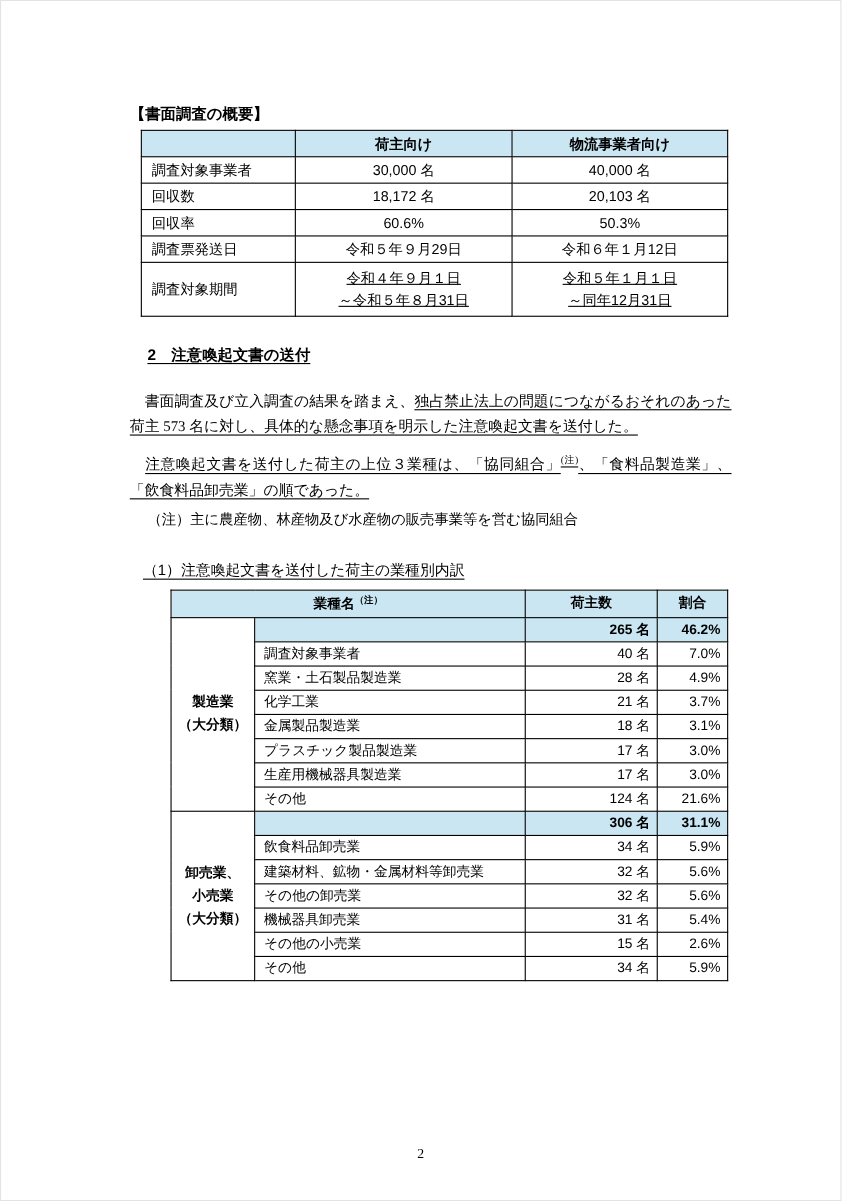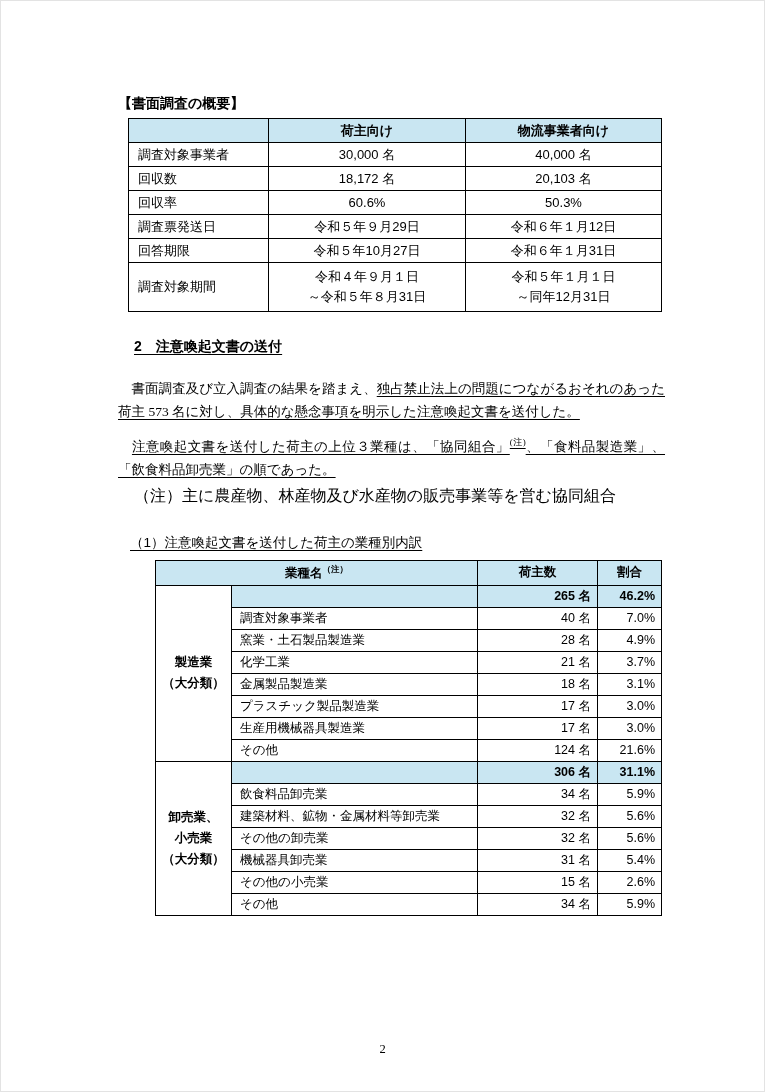--- a/index.html
+++ b/index.html
@@ -39,21 +39,21 @@
     margin: 8px 0 0 0;
     font-size: 13.5px;
     line-height: 23px;
     text-align: justify;
   }
   .body-p:first-of-type { margin-top: 21px; }
   .u { text-decoration: underline; text-underline-offset: 3px; }
   sup.note-sup { font-size: 9px; }
   .note-line {
     margin: 6px 0 0 16px;
-    font-size: 16px;
+    font-size: 13px;
     line-height: 17px;
   }
 
   
   table { border-collapse: collapse; table-layout: fixed; }
   td, th { border: 1px solid var(--border-color, #000); overflow: hidden; }
   .pre { white-space: pre-line; }
 
   
   .t1 {
@@ -64,21 +64,21 @@
   .t1 col.c1a { width: 140px; }
   .t1 col.c1b { width: 197px; }
   .t1 col.c1c { width: 196px; }
   .t1 th {
     background: var(--header-bg, #c9e6f2);
     font-weight: bold; text-align: center;
     height: 19px; padding: 2px 16px;
   }
   .t1 td { height: 19px; padding: 2px 6px; text-align: center; }
   .t1 td.lbl { text-align: left; padding-left: 9px; }
-  .t1 td.multi { padding: 4px 6px; line-height: 20px; }
+  .t1 td.multi { padding: 4px 6px; line-height: 20px; text-decoration: underline; }
 
   
   .t2 {
     width: 506px; margin-left: 37px; margin-top: 8px;
     font-family: "Liberation Sans", "DejaVu Sans", sans-serif;
     font-size: 12.5px;
   }
   .t2 col.c2a { width: 76px; }
   .t2 col.c2b { width: 246px; }
   .t2 col.c2c { width: 120px; }
@@ -140,25 +140,20 @@
         <td class="lbl">回収率</td>
         <td>60.6%</td>
         <td>50.3%</td>
       </tr>
       <tr>
         <td class="lbl">調査票発送日</td>
         <td>令和５年９月29日</td>
         <td>令和６年１月12日</td>
       </tr>
       <tr>
-        <td class="lbl">回答期限</td>
-        <td>令和５年10月27日</td>
-        <td>令和６年１月31日</td>
-      </tr>
-      <tr>
         <td class="lbl">調査対象期間</td>
         <td class="multi pre">令和４年９月１日
 ～令和５年８月31日</td>
         <td class="multi pre">令和５年１月１日
 ～同年12月31日</td>
       </tr>
     </tbody>
   </table>
 
   <h2 class="h-section">2　注意喚起文書の送付</h2>

